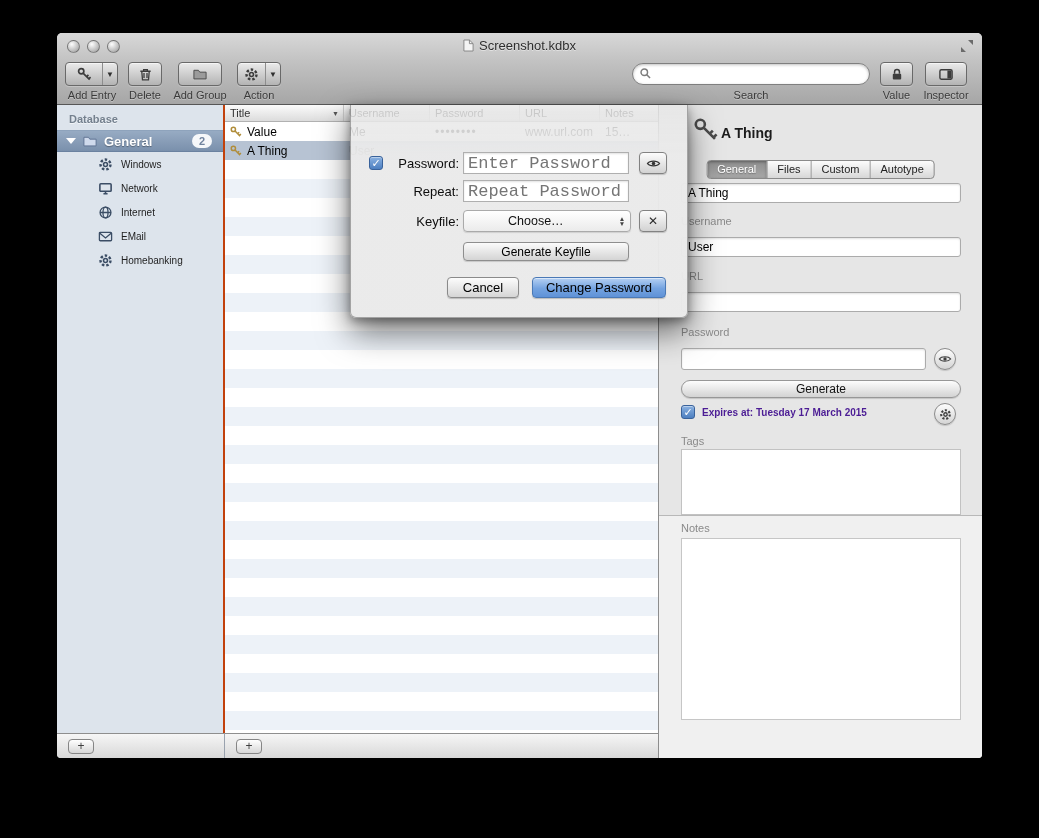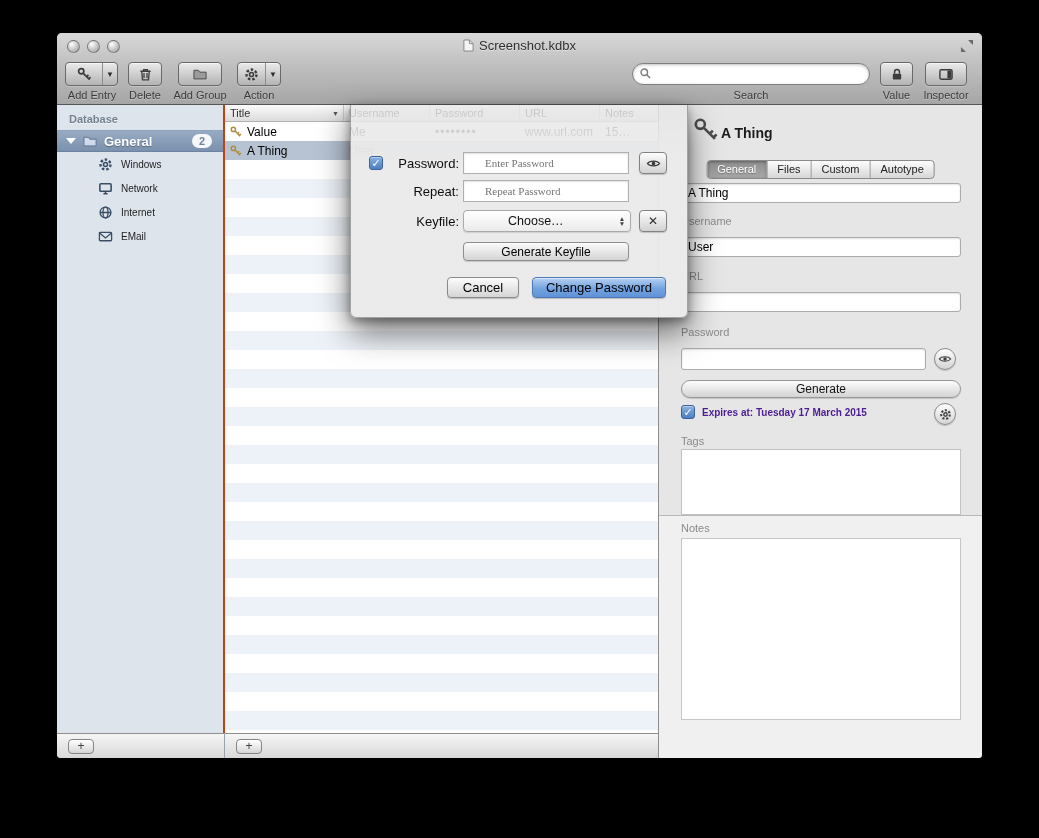--- a/index.html
+++ b/index.html
@@ -201,22 +201,22 @@
     position:absolute; left:293px; top:72px; width:338px; height:213px;
     background:linear-gradient(180deg,rgba(231,231,231,.80),rgba(234,234,234,.97) 48px);
     border:1px solid rgba(105,105,105,.55); border-top:none;
     border-radius:0 0 6px 6px; z-index:10;
     box-shadow:0 14px 32px rgba(0,0,0,.55), 0 3px 10px rgba(0,0,0,.35);
   }
   .dlabel { position:absolute; left:36px; width:72px; text-align:right; font-size:13px; color:#0d0d0d; }
   .dinput {
     position:absolute; left:112px; width:166px; height:22px;
     border:1px solid #afafaf; background:#fff; outline:none;
-    font-family:Liberation Serif, serif; font-size:11px;
-    padding:0 21px; color:#000; box-shadow:inset 0 1px 2px rgba(0,0,0,.12);
+    font-family:Liberation Mono, monospace; font-size:17px;
+    padding:0 4px; color:#000; box-shadow:inset 0 1px 2px rgba(0,0,0,.12);
   }
   .sqbtn {
     position:absolute; width:28px; height:22px; border:1px solid #828282; border-radius:4px;
     background:linear-gradient(180deg,#fcfcfc,#d2d2d2);
     display:flex; align-items:center; justify-content:center;
     box-shadow:0 1px 1px rgba(0,0,0,.18); font-size:12px; font-weight:bold; color:#2c2c2c;
   }
   .popup {
     position:absolute; left:112px; top:105px; width:168px; height:22px;
     border:1px solid #aaa; border-radius:4px;
@@ -397,20 +397,29 @@
     <div class="sb-item">
       <span>
         <svg width="15" height="15" viewBox="0 0 16 16">
             <g fill="none" stroke="#3b4d65" stroke-width="1.4">
               <rect x="1.5" y="3.5" width="13" height="9" rx="1"></rect>
               <path d="M2 4.5l6 5 6-5"></path>
             </g>
           </svg>
       </span>
       <span>EMail</span>
+    </div>
+    <div class="sb-item">
+      <span>
+        <svg width="15" height="15" viewBox="0 0 16 16">
+            <circle cx="8" cy="8" r="5.3" fill="none" stroke="#3b4d65" stroke-width="2.6" stroke-dasharray="2.6 2.1"></circle>
+            <circle cx="8" cy="8" r="2.1" fill="none" stroke="#3b4d65" stroke-width="1.7"></circle>
+          </svg>
+      </span>
+      <span>Homebanking</span>
     </div>
   </div>
 
   <div class="listpane">
     <div class="lp-header">
       <div class="hcell hc-title">
         <span>Title</span>
         <span class="sortarrow">▼</span>
       </div>
       <div class="hcell hc-user">Username</div>

